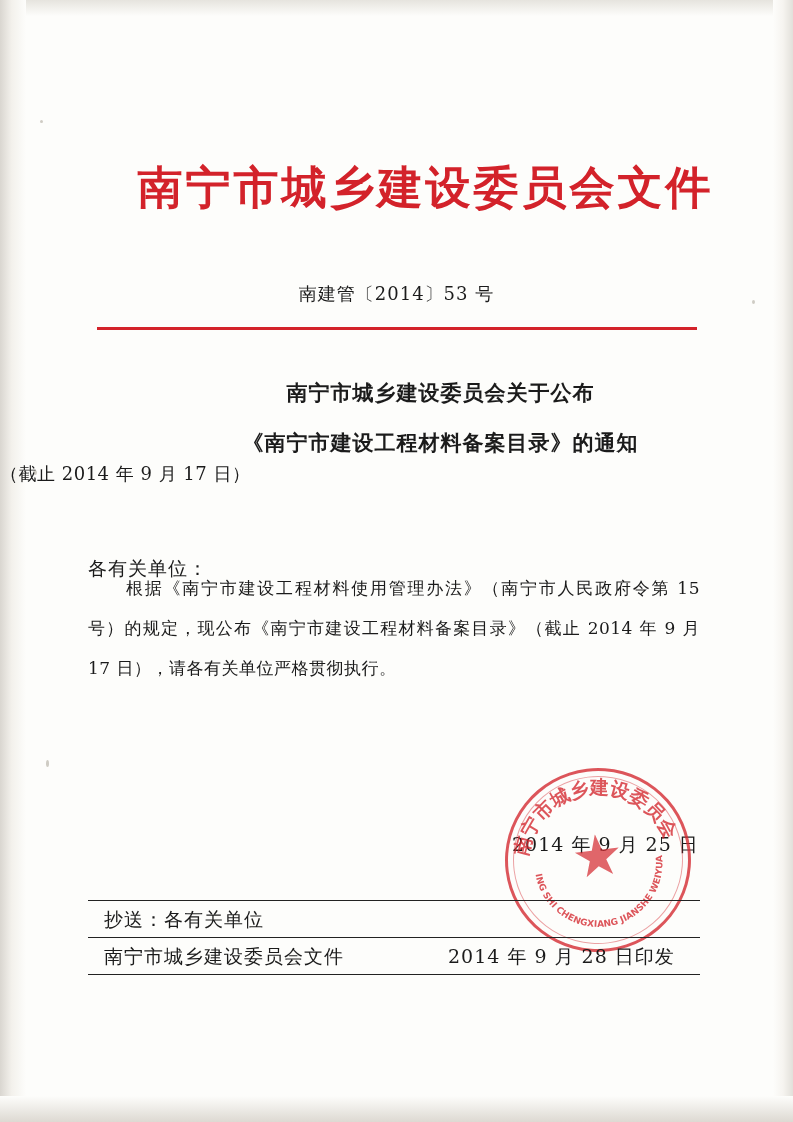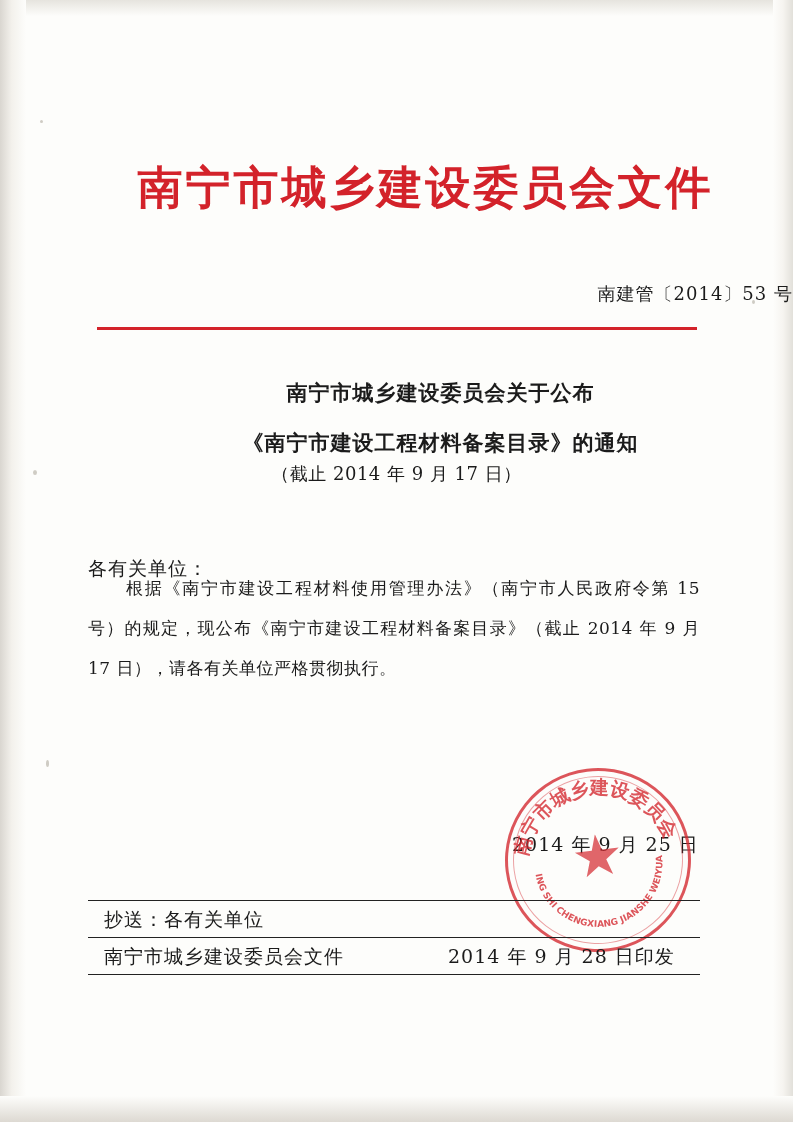--- a/index.html
+++ b/index.html
@@ -64,21 +64,21 @@
     font-size: 45px;
     letter-spacing: 3px;
     white-space: nowrap;
     padding-left: 29px;
   }
   .doc-number {
     position: absolute;
     top: 282px;
     left: 0;
     width: 793px;
-    text-align: right;
+    text-align: center;
     font-size: 18px;
     letter-spacing: 1px;
     font-family: "DejaVu Serif", serif;
   }
   .red-rule {
     position: absolute;
     top: 327px;
     left: 97px;
     width: 600px;
     height: 2.5px;
@@ -97,21 +97,21 @@
     line-height: 34px;
     letter-spacing: 1px;
     padding-left: 44px;
   }
   .subject .line2 { display: block; margin-top: 16px; }
   .deadline {
     position: absolute;
     top: 462px;
     left: 0;
     width: 793px;
-    text-align: center;
+    text-align: left;
     font-family: "DejaVu Serif", serif;
     font-size: 18px;
     letter-spacing: 0.5px;
   }
 
   .salutation {
     position: absolute;
     top: 556px;
     left: 88px;
     font-size: 19px;

